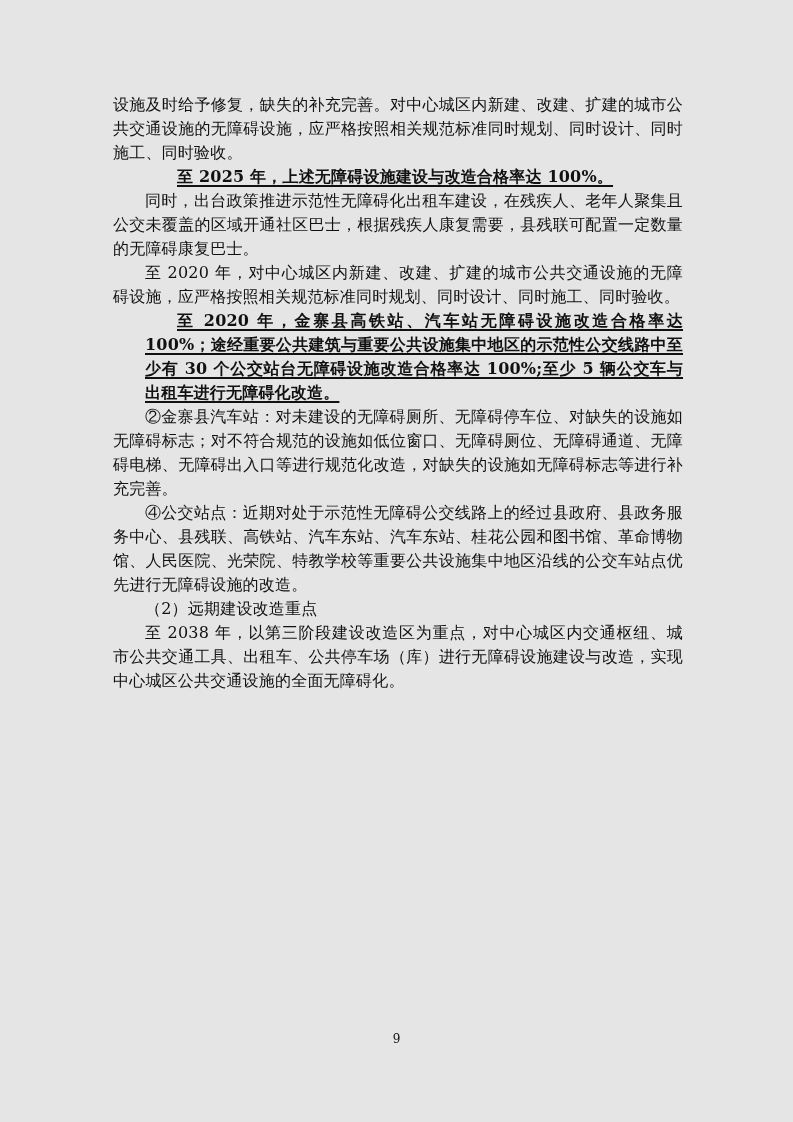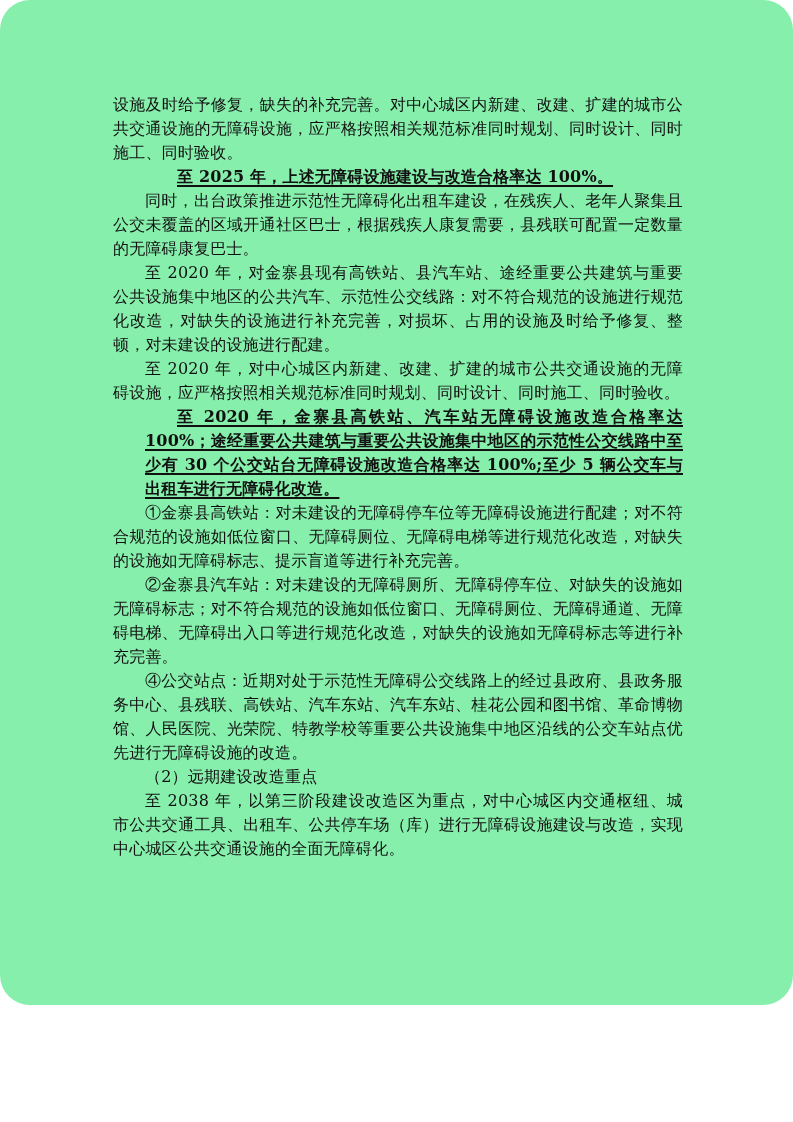--- a/index.html
+++ b/index.html
@@ -3,26 +3,25 @@
 <meta charset="utf-8">
 <style>
   html, body {
     margin: 0;
     padding: 0;
     background: #ffffff;
   }
   .page {
     position: relative;
     width: 793px;
-    height: 1005px;
-    background: #86efac;
+    height: 1122px;
+    background: #e5e5e5;
     overflow: hidden;
     font-family: "DejaVu Serif", "Liberation Serif", serif;
     color: #111111;
-    border-radius: 30px;
   }
   .content {
     position: absolute;
     left: 113px;
     top: 93px;
     width: 570px;
   }
   p.para {
     margin: 0;
     padding: 0;
@@ -53,24 +52,22 @@
   }
 </style>
 </head>
 <body>
 
 <div class="page">
   <div class="content">
     <p class="para">设施及时给予修复，缺失的补充完善。对中心城区内新建、改建、扩建的城市公共交通设施的无障碍设施，应严格按照相关规范标准同时规划、同时设计、同时施工、同时验收。</p>
     <p class="para indent emph">至 2025 年，上述无障碍设施建设与改造合格率达 100%。</p>
     <p class="para indent">同时，出台政策推进示范性无障碍化出租车建设，在残疾人、老年人聚集且公交未覆盖的区域开通社区巴士，根据残疾人康复需要，县残联可配置一定数量的无障碍康复巴士。</p>
-    <p class="para indent">至 2020 年，对金寨县现有高铁站、县汽车站、途经重要公共建筑与重要公共设施集中地区的公共汽车、示范性公交线路：对不符合规范的设施进行规范化改造，对缺失的设施进行补充完善，对损坏、占用的设施及时给予修复、整顿，对未建设的设施进行配建。</p>
     <p class="para indent">至 2020 年，对中心城区内新建、改建、扩建的城市公共交通设施的无障碍设施，应严格按照相关规范标准同时规划、同时设计、同时施工、同时验收。</p>
     <p class="para indent emph">至 2020 年，金寨县高铁站、汽车站无障碍设施改造合格率达 100%；途经重要公共建筑与重要公共设施集中地区的示范性公交线路中至少有 30 个公交站台无障碍设施改造合格率达 100%;至少 5 辆公交车与出租车进行无障碍化改造。</p>
-    <p class="para indent">①金寨县高铁站：对未建设的无障碍停车位等无障碍设施进行配建；对不符合规范的设施如低位窗口、无障碍厕位、无障碍电梯等进行规范化改造，对缺失的设施如无障碍标志、提示盲道等进行补充完善。</p>
     <p class="para indent">②金寨县汽车站：对未建设的无障碍厕所、无障碍停车位、对缺失的设施如无障碍标志；对不符合规范的设施如低位窗口、无障碍厕位、无障碍通道、无障碍电梯、无障碍出入口等进行规范化改造，对缺失的设施如无障碍标志等进行补充完善。</p>
     <p class="para indent">④公交站点：近期对处于示范性无障碍公交线路上的经过县政府、县政务服务中心、县残联、高铁站、汽车东站、汽车东站、桂花公园和图书馆、革命博物馆、人民医院、光荣院、特教学校等重要公共设施集中地区沿线的公交车站点优先进行无障碍设施的改造。</p>
     <p class="para indent">（2）远期建设改造重点</p>
     <p class="para indent">至 2038 年，以第三阶段建设改造区为重点，对中心城区内交通枢纽、城市公共交通工具、出租车、公共停车场（库）进行无障碍设施建设与改造，实现中心城区公共交通设施的全面无障碍化。</p>
   </div>
 
   <div class="page-number">9</div>
 </div>
 
 </body></html>

